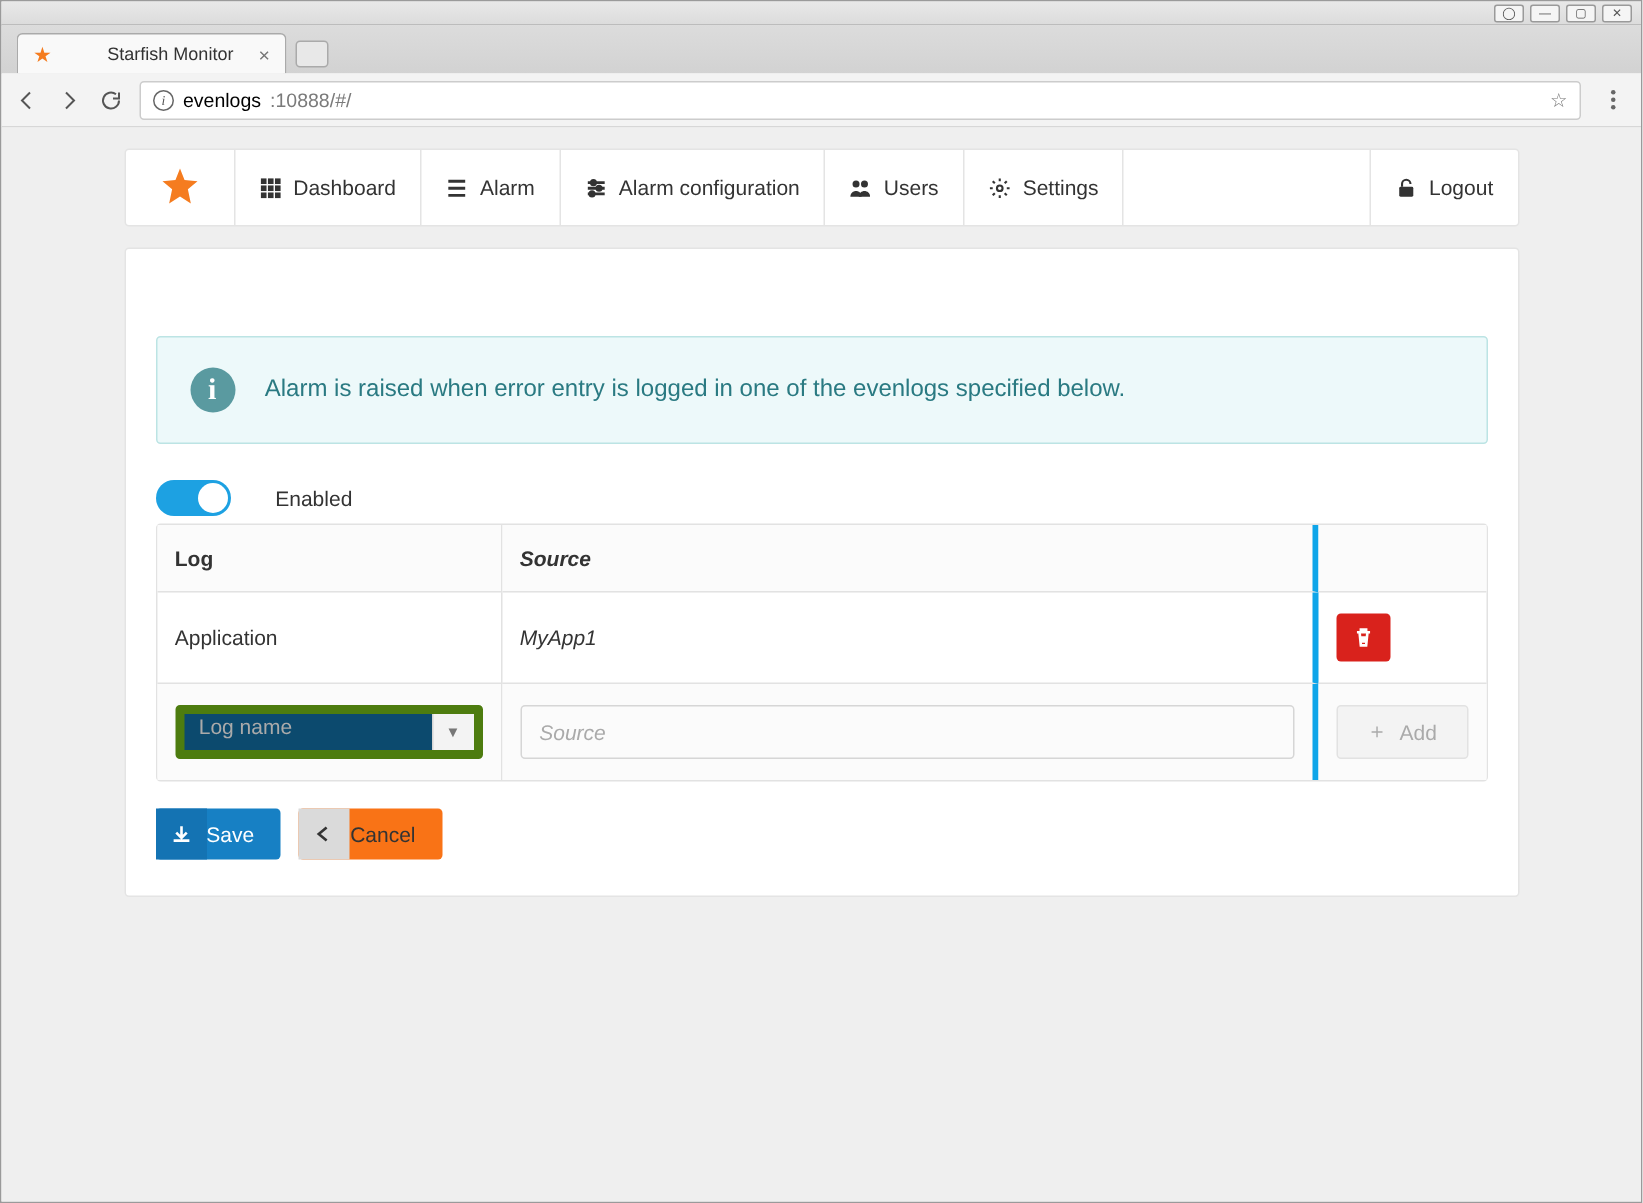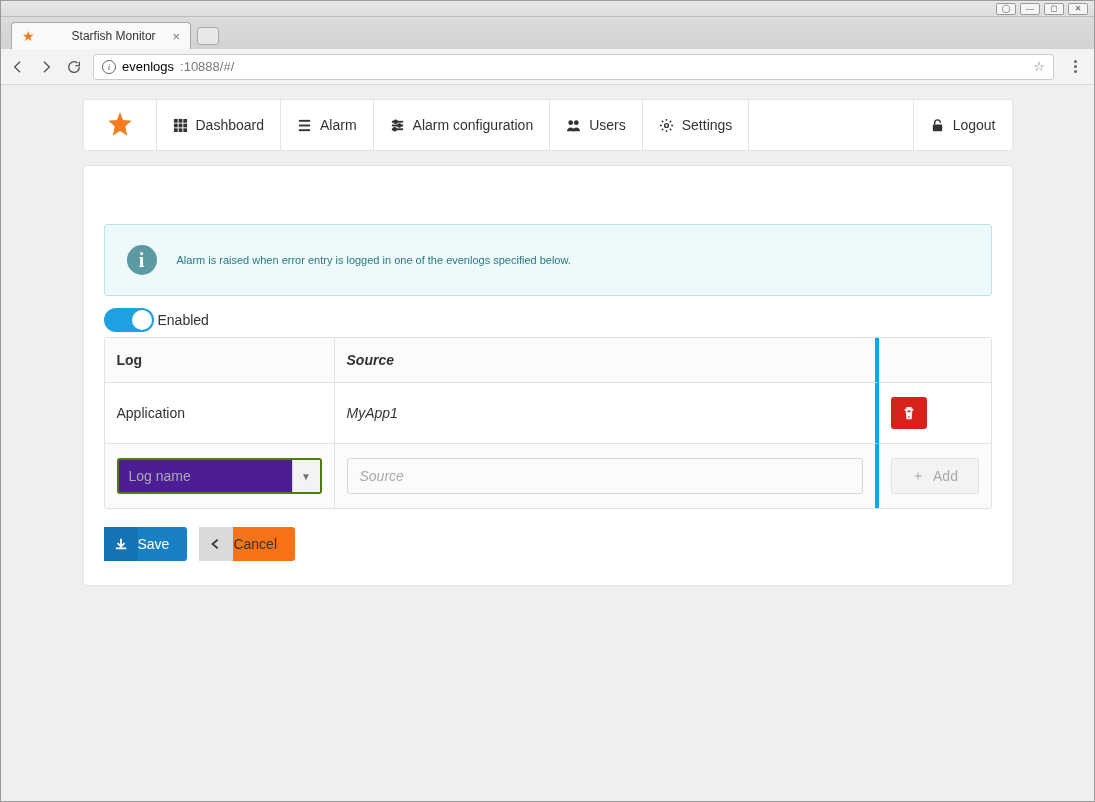--- a/index.html
+++ b/index.html
@@ -37,40 +37,40 @@
 .navcell.right{margin-left:auto;border-left:1px solid #e4e4e4;}
 .bigstar svg{width:28px;height:28px;fill:#f57c1f;}
 .nav-ic{width:15px;height:15px;display:flex;align-items:center;justify-content:center;color:#333;}
 .nav-ic svg{width:15px;height:15px;}
 
 .content { width:930px; margin:14px auto 0; background:#fff; border:1px solid #e4e4e4; border-radius:3px; padding:18px 20px 24px; }
 .pgtitle { font-size:22px; font-weight:600; color:#333; padding-bottom:10px; border-bottom:1px solid #e4e4e4; }
 
 .alert { margin-top:40px; border:1px solid #bce4e4; background:#edf9fa; border-radius:3px; padding:20px 22px; display:flex; align-items:center; gap:20px; }
 .alert .ico{width:30px;height:30px;border-radius:50%;background:#5a9aa0;color:#fff;display:flex;align-items:center;justify-content:center;font-family:serif;font-weight:bold;font-size:20px;}
-.alert .msg{color:#2a7a82;font-size:11px;}
-
-.toggle-row{margin-top:12px;display:flex;align-items:center;gap:4px;}
+.alert .msg{color:#2a7a82;font-size:16px;}
+
+.toggle-row{margin-top:24px;display:flex;align-items:center;gap:30px;}
 .toggle{width:50px;height:24px;background:#1da1e2;border-radius:12px;position:relative;}
 .toggle::after{content:"";position:absolute;right:2px;top:2px;width:20px;height:20px;background:#fff;border-radius:50%;}
 .toggle-lbl{font-size:14px;color:#333;}
 
 .tbl{margin-top:5px;border:1px solid #e2e2e2;border-radius:3px;width:100%;border-collapse:separate;border-spacing:0;}
 .tbl th,.tbl td{padding:14px 12px;font-size:14px;text-align:left;border-bottom:1px solid #e2e2e2;}
 .tbl th{font-weight:600;color:#333;background:#fbfbfb;}
 .tbl td{color:#333;}
 .col-log{width:230px;border-right:1px solid #e2e2e2;}
 .col-src{border-right:4px solid #0ea5e9;font-style:italic;}
 .col-act{width:110px;text-align:center;}
 .tbl tr:last-child td{border-bottom:none;background:#fbfbfb;}
 
 .del-btn{width:36px;height:32px;background:#d9221c;border-radius:3px;display:inline-flex;align-items:center;justify-content:center;}
 .del-btn svg{width:14px;height:14px;stroke:#fff;fill:none;stroke-width:2;}
 
-.sel{height:36px;border:2px solid #4d7c0f;border-radius:3px;display:flex;align-items:center;padding:0 10px;background:#4c1d95;width:100%;position:relative;}
+.sel{height:36px;border:6px solid #4d7c0f;border-radius:3px;display:flex;align-items:flex-start;padding:0 10px;background:#0c4a6e;width:100%;position:relative;}
 .sel span{color:#aaa;font-size:14px;}
 .sel .dd{position:absolute;right:0;top:0;width:28px;height:100%;border-left:1px solid #d6d6d6;background:#f3f3f3;display:flex;align-items:center;justify-content:center;color:#777;font-size:10px;}
 .txt{height:36px;border:1px solid #d6d6d6;border-radius:3px;display:flex;align-items:center;padding:0 12px;width:100%;}
 .txt span{color:#aaa;font-size:14px;}
 .add-btn{height:36px;width:88px;border:1px solid #e2e2e2;background:#f3f3f3;border-radius:3px;display:inline-flex;align-items:center;justify-content:center;gap:8px;color:#aaa;font-size:14px;}
 
 .btnrow{margin-top:18px;display:flex;gap:12px;}
 .btn{height:34px;border-radius:3px;display:flex;align-items:center;font-size:14px;}
 .btn .bic{width:34px;height:100%;display:flex;align-items:center;justify-content:center;}
 .btn .blbl{padding:0 18px 0 0;}

